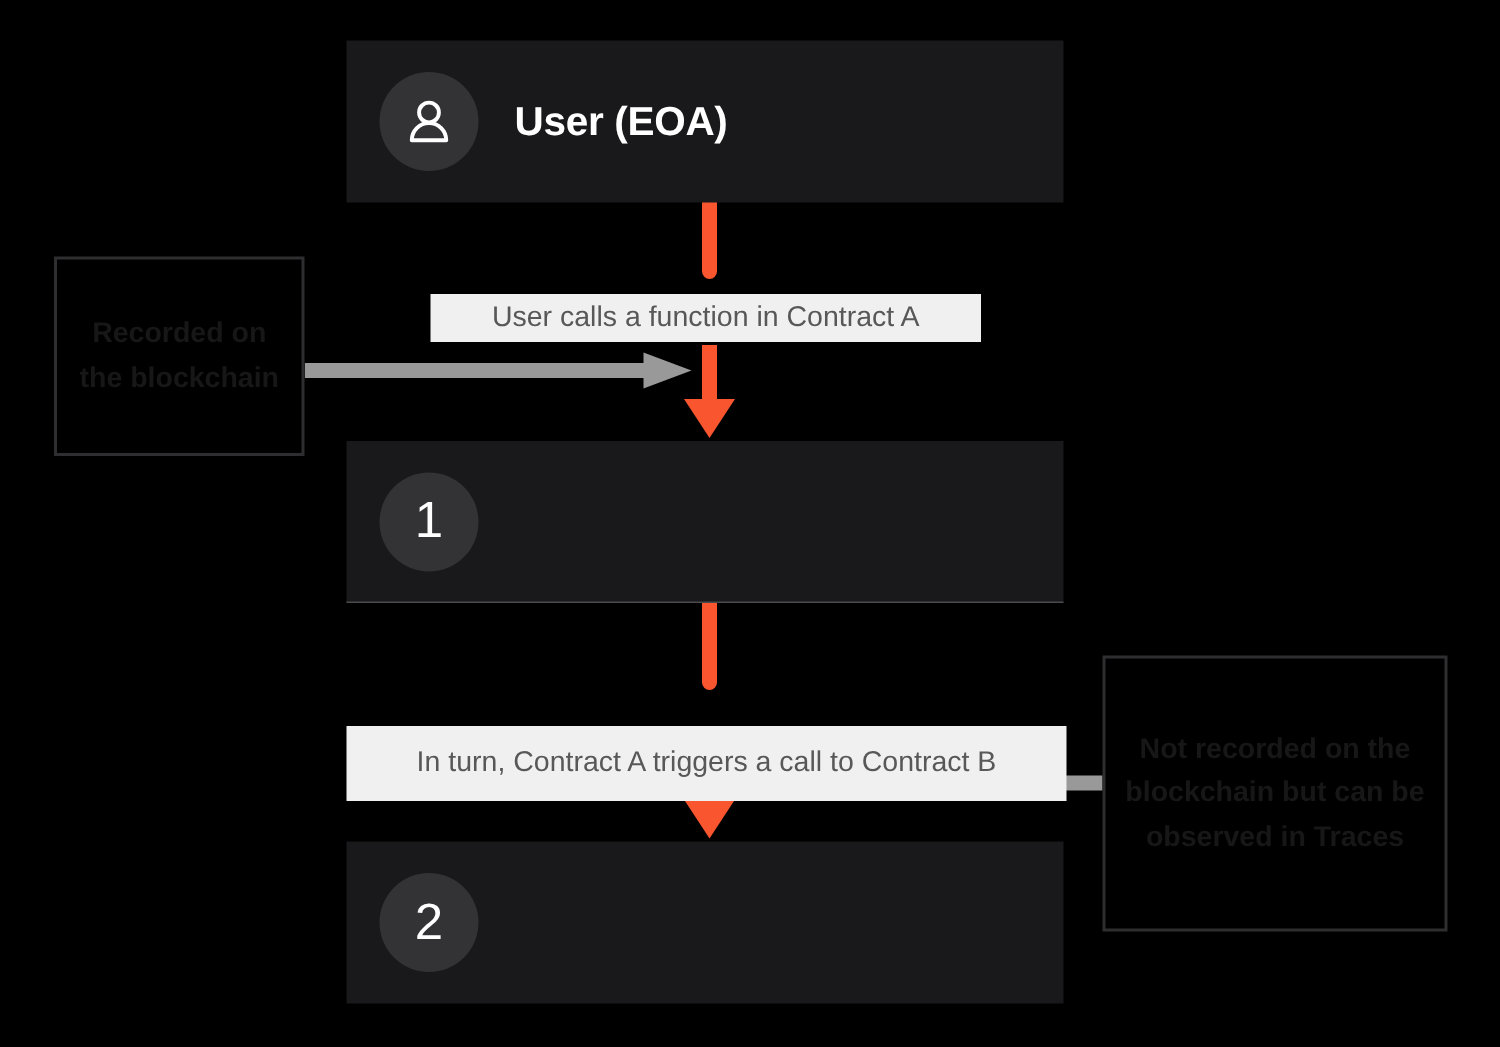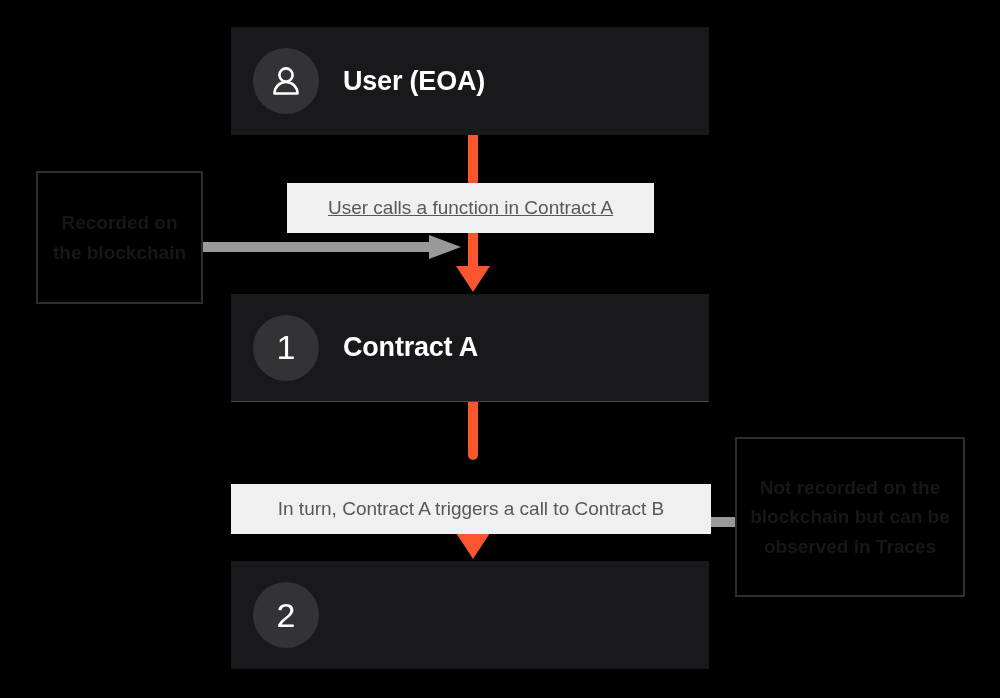--- a/index.html
+++ b/index.html
@@ -63,21 +63,21 @@
     display: flex;
     align-items: center;
     justify-content: center;
     box-sizing: border-box;
     color: #585858;
     font-size: 19px;
     font-weight: 400;
     white-space: nowrap;
     letter-spacing: 0px;
   }
-  #msg-1 { left: 287px; top: 183px; width: 367px; height: 50px; text-decoration: underline; }
+  #msg-1 { left: 287px; top: 196px; width: 367px; height: 32px; }
   #msg-2 { left: 231px; top: 484px; width: 480px; height: 50px; }
 
   
   .orange-arrow { position: absolute; }
 
   
   .callout {
     position: absolute;
     background: #000000;
     border: 2px solid #2e2e30;
@@ -86,21 +86,21 @@
     justify-content: center;
     text-align: center;
     box-sizing: border-box;
     color: #171718;
     font-size: 19px;
     font-weight: bold;
     line-height: 1.55;
     padding: 4px 10px;
   }
   #callout-left  { left: 36px;  top: 171px; width: 167px; height: 133px; }
-  #callout-right { left: 735px; top: 437px; width: 230px; height: 160px; }
+  #callout-right { left: 735px; top: 437px; width: 230px; height: 184px; }
 
   
   .gray-arrow { position: absolute; }
 </style>
 </head>
 <body>
 
 <svg class="orange-arrow" style="left:458px; top:134px;" width="30" height="52" viewBox="0 0 30 52">
   <rect x="10" y="0" width="10" height="47" fill="#f9562f"></rect>
   <circle cx="15" cy="47" r="5" fill="#f9562f"></circle>
@@ -138,21 +138,20 @@
     <svg width="36" height="36" viewBox="0 0 36 36" aria-hidden="true">
       <circle cx="18" cy="12" r="6.6" fill="none" stroke="#ffffff" stroke-width="2.6"></circle>
       <path d="M6.5 30.5 a11.5 11.5 0 0 1 23 0 z" fill="none" stroke="#ffffff" stroke-width="2.6" stroke-linejoin="round"></path>
     </svg>
   </div>
   <div class="node-label">User (EOA)</div>
 </div>
 
 <div class="node" id="node-ca">
   <div class="node-badge">1</div>
-  <div class="node-label">Contract A</div>
 </div>
 
 <div class="node" id="node-cb">
   <div class="node-badge">2</div>
 </div>
 
 <div class="msg" id="msg-1">User calls a function in Contract A</div>
 <div class="msg" id="msg-2">In turn, Contract A triggers a call to Contract B</div>
 
 <div class="callout" id="callout-left">Recorded on the blockchain</div>

